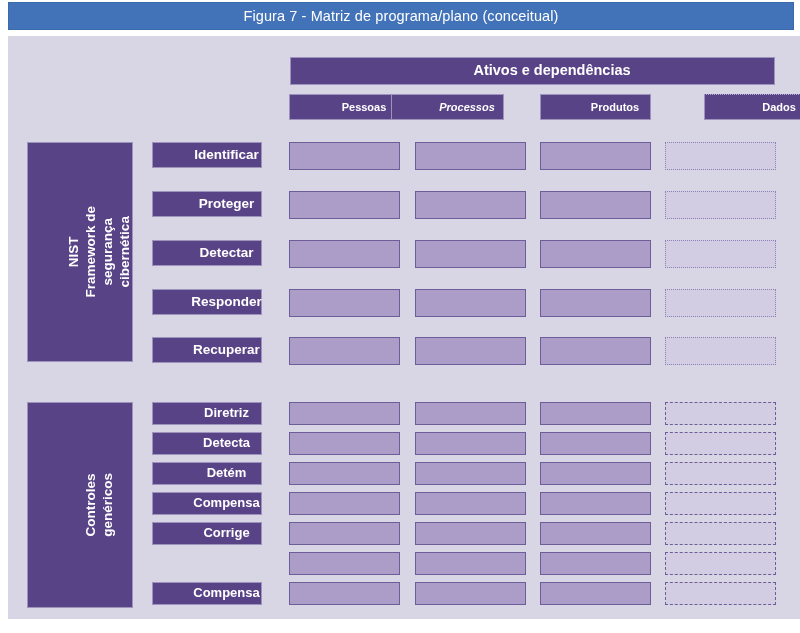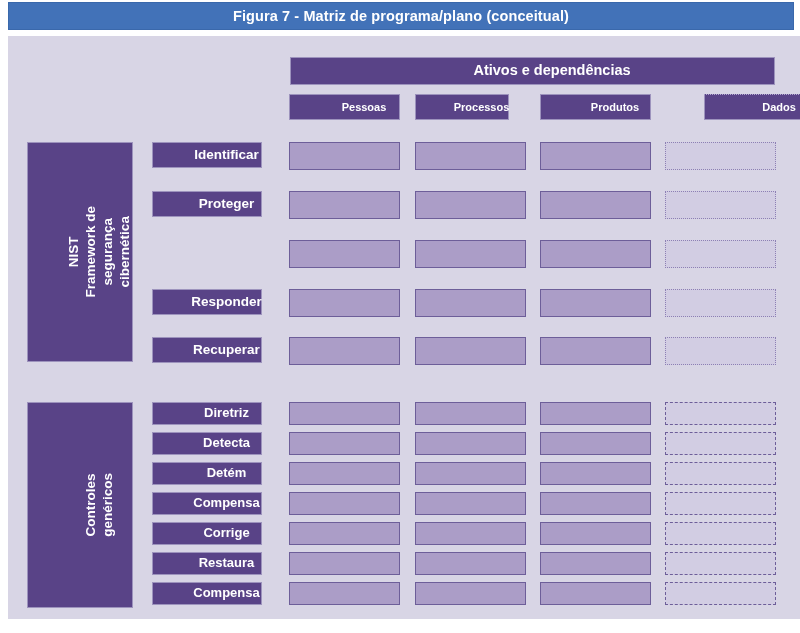--- a/index.html
+++ b/index.html
@@ -25,21 +25,21 @@
   .title-bar {
     position: absolute;
     left: 8px;
     top: 2px;
     width: 786px;
     height: 28px;
     background: #4272b8;
     border: 1px solid #3a68ab;
     color: #ffffff;
     font-size: 14.5px;
-    font-weight: bold;
+    font-weight: normal;
     display: flex;
     align-items: center;
     justify-content: center;
     letter-spacing: 0.1px;
     box-sizing: border-box;
   }
 
   
   .panel {
     position: absolute;
@@ -75,21 +75,21 @@
     font-size: 14.5px;
   }
 
   
   .colhead {
     top: 58px;
     height: 26px;
     font-size: 11px;
   }
   .colhead.c0 { left: 281px; width: 111px; }
-  .colhead.c1 { left: 407px; width: 94px; }
+  .colhead.c1 { left: 383px; width: 113px; font-style: italic; }
   .colhead.c2 { left: 532px; width: 111px; }
   .colhead.c3 {
     left: 696px;
     width: 111px;
     border-top: 1px dotted #b3a9cf;
   }
 
   
   .vblock {
     width: 106px;
@@ -158,20 +158,21 @@
       <span class="vtext">
         <span>NIST</span><br>
         <span>Framework de</span><br>
         <span>segurança</span><br>
         <span>cibernética</span>
       </span>
     </div>
 
     <div class="pbox rowlabel upper" style="top:106px">Identificar</div>
     <div class="pbox rowlabel upper" style="top:155px">Proteger</div>
+    <div class="pbox rowlabel upper" style="top:204px">Detectar</div>
     <div class="pbox rowlabel upper" style="top:301px">Recuperar</div>
     <div class="pbox rowlabel upper" style="top:253px">Responder</div>
 
     <div class="cell u k0" style="top:106px"></div>
     <div class="cell u k1" style="top:106px"></div>
     <div class="cell u k2" style="top:106px"></div>
     <div class="cell u k3 dotted" style="top:106px"></div>
 
     <div class="cell u k0" style="top:155px"></div>
     <div class="cell u k1" style="top:155px"></div>
@@ -198,21 +199,20 @@
         <span>Controles</span><br>
         <span>genéricos</span>
       </span>
     </div>
 
     <div class="pbox rowlabel lower" style="top:366px">Diretriz</div>
     <div class="pbox rowlabel lower" style="top:396px">Detecta</div>
     <div class="pbox rowlabel lower" style="top:426px">Detém</div>
     <div class="pbox rowlabel lower" style="top:456px">Compensa</div>
     <div class="pbox rowlabel lower" style="top:486px">Corrige</div>
-    <div class="pbox rowlabel lower" style="top:516px">Restaura</div>
     <div class="pbox rowlabel lower" style="top:546px">Compensa</div>
 
     <div class="cell l k0" style="top:366px"></div>
     <div class="cell l k1" style="top:366px"></div>
     <div class="cell l k2" style="top:366px"></div>
     <div class="cell l k3 dashed" style="top:366px"></div>
 
     <div class="cell l k0" style="top:396px"></div>
     <div class="cell l k1" style="top:396px"></div>
     <div class="cell l k2" style="top:396px"></div>

